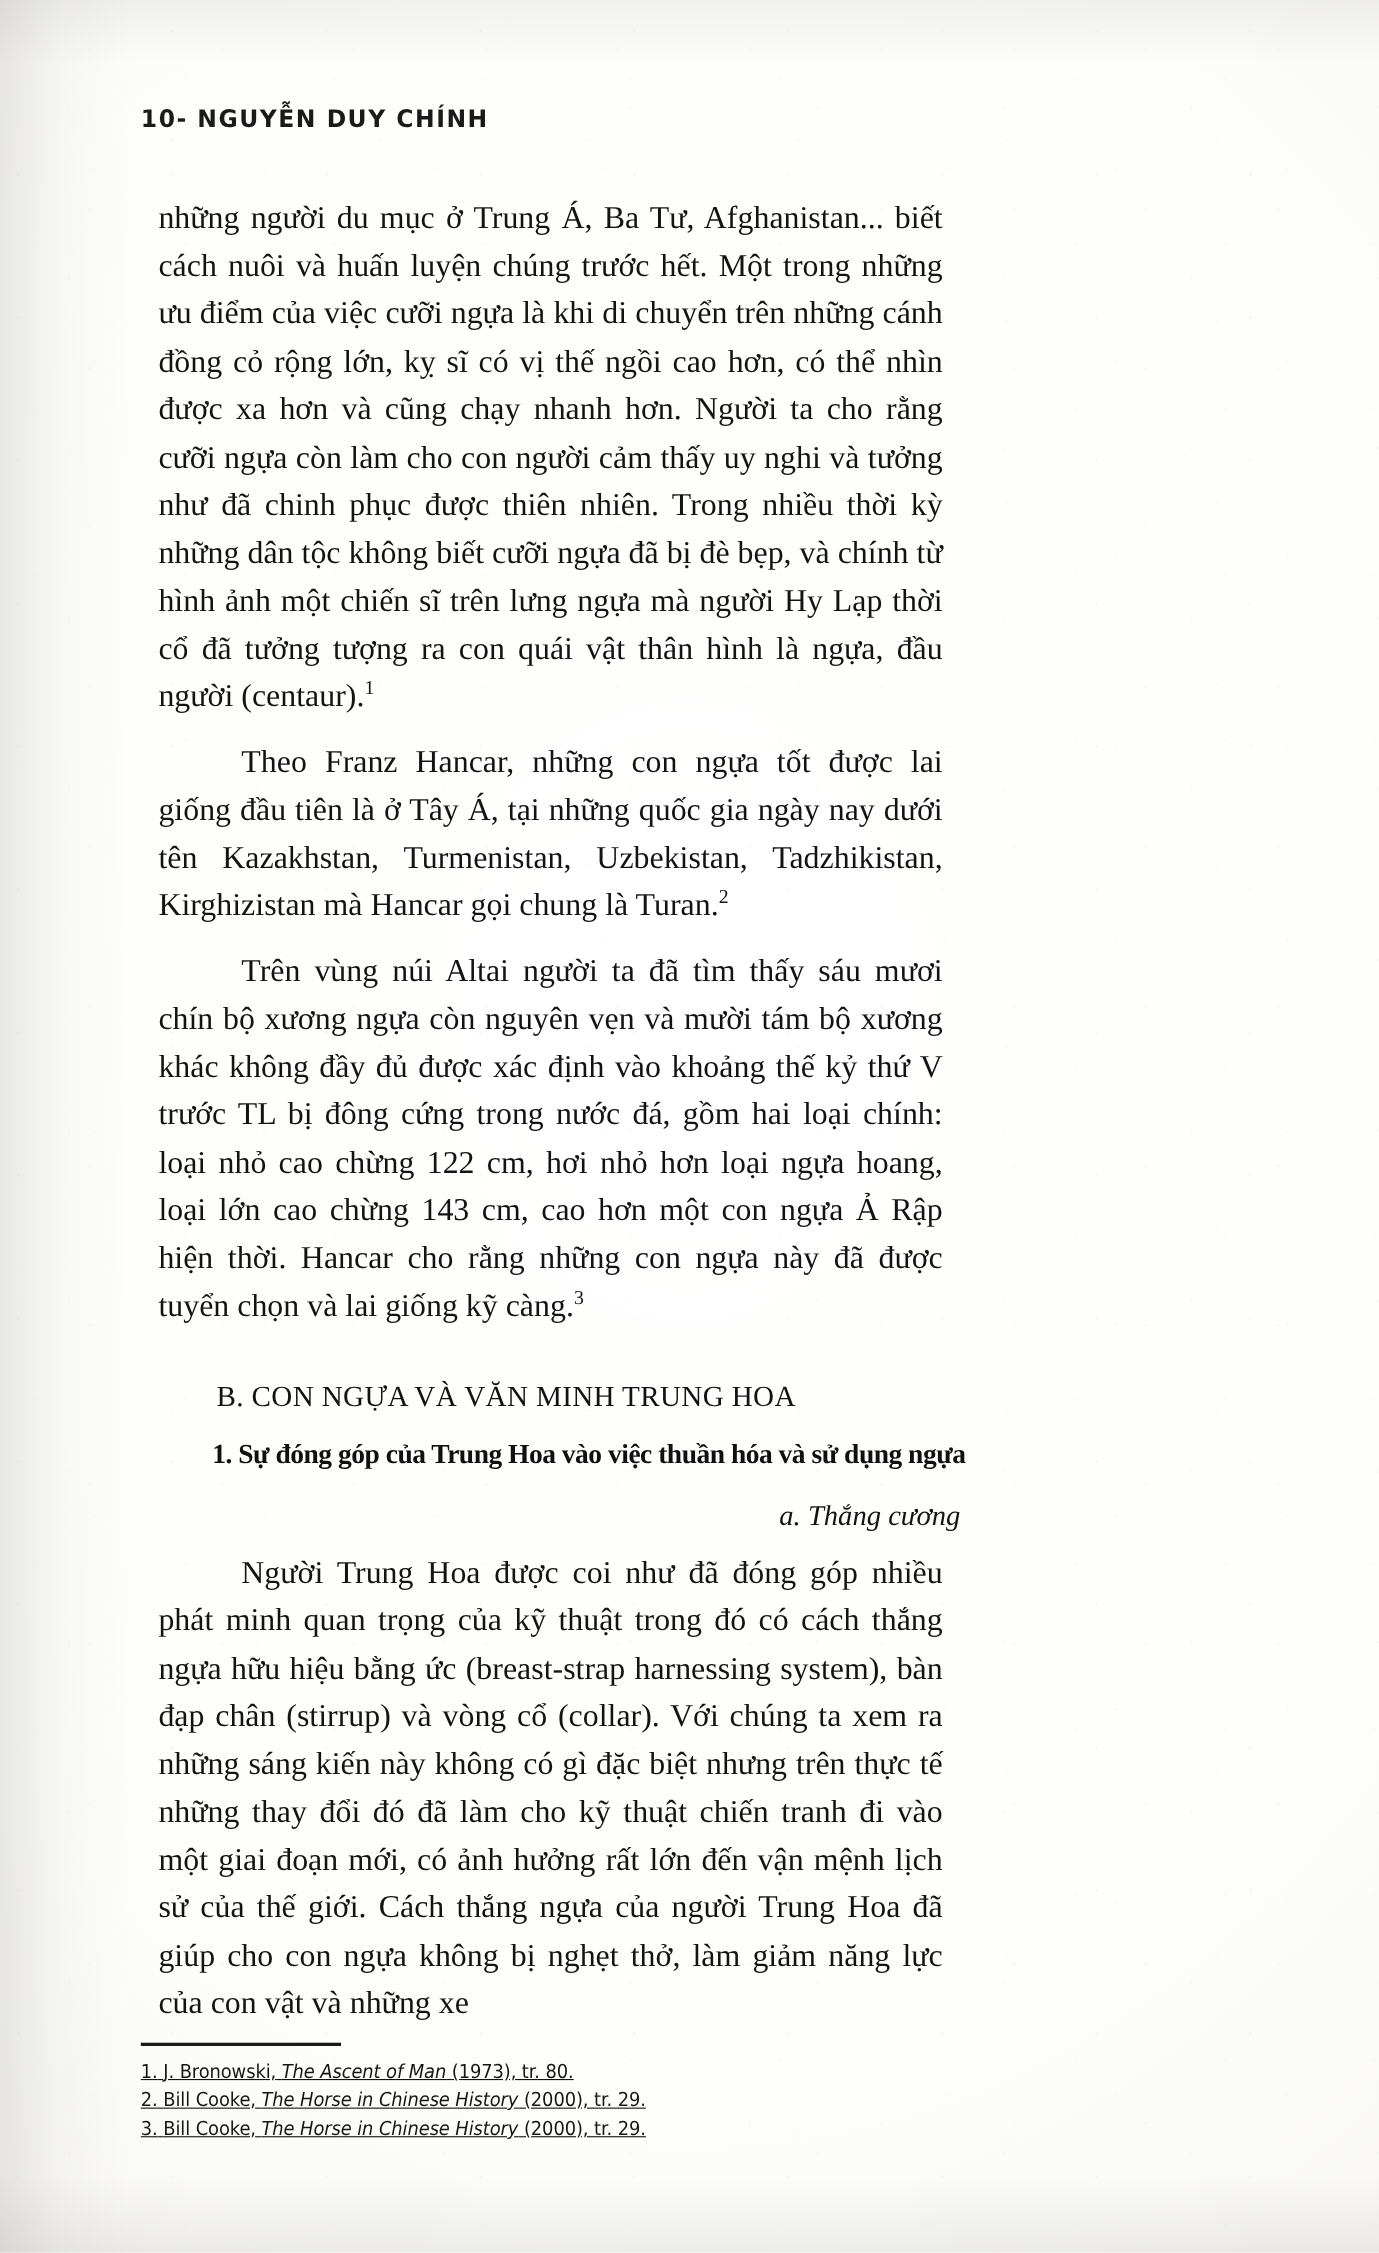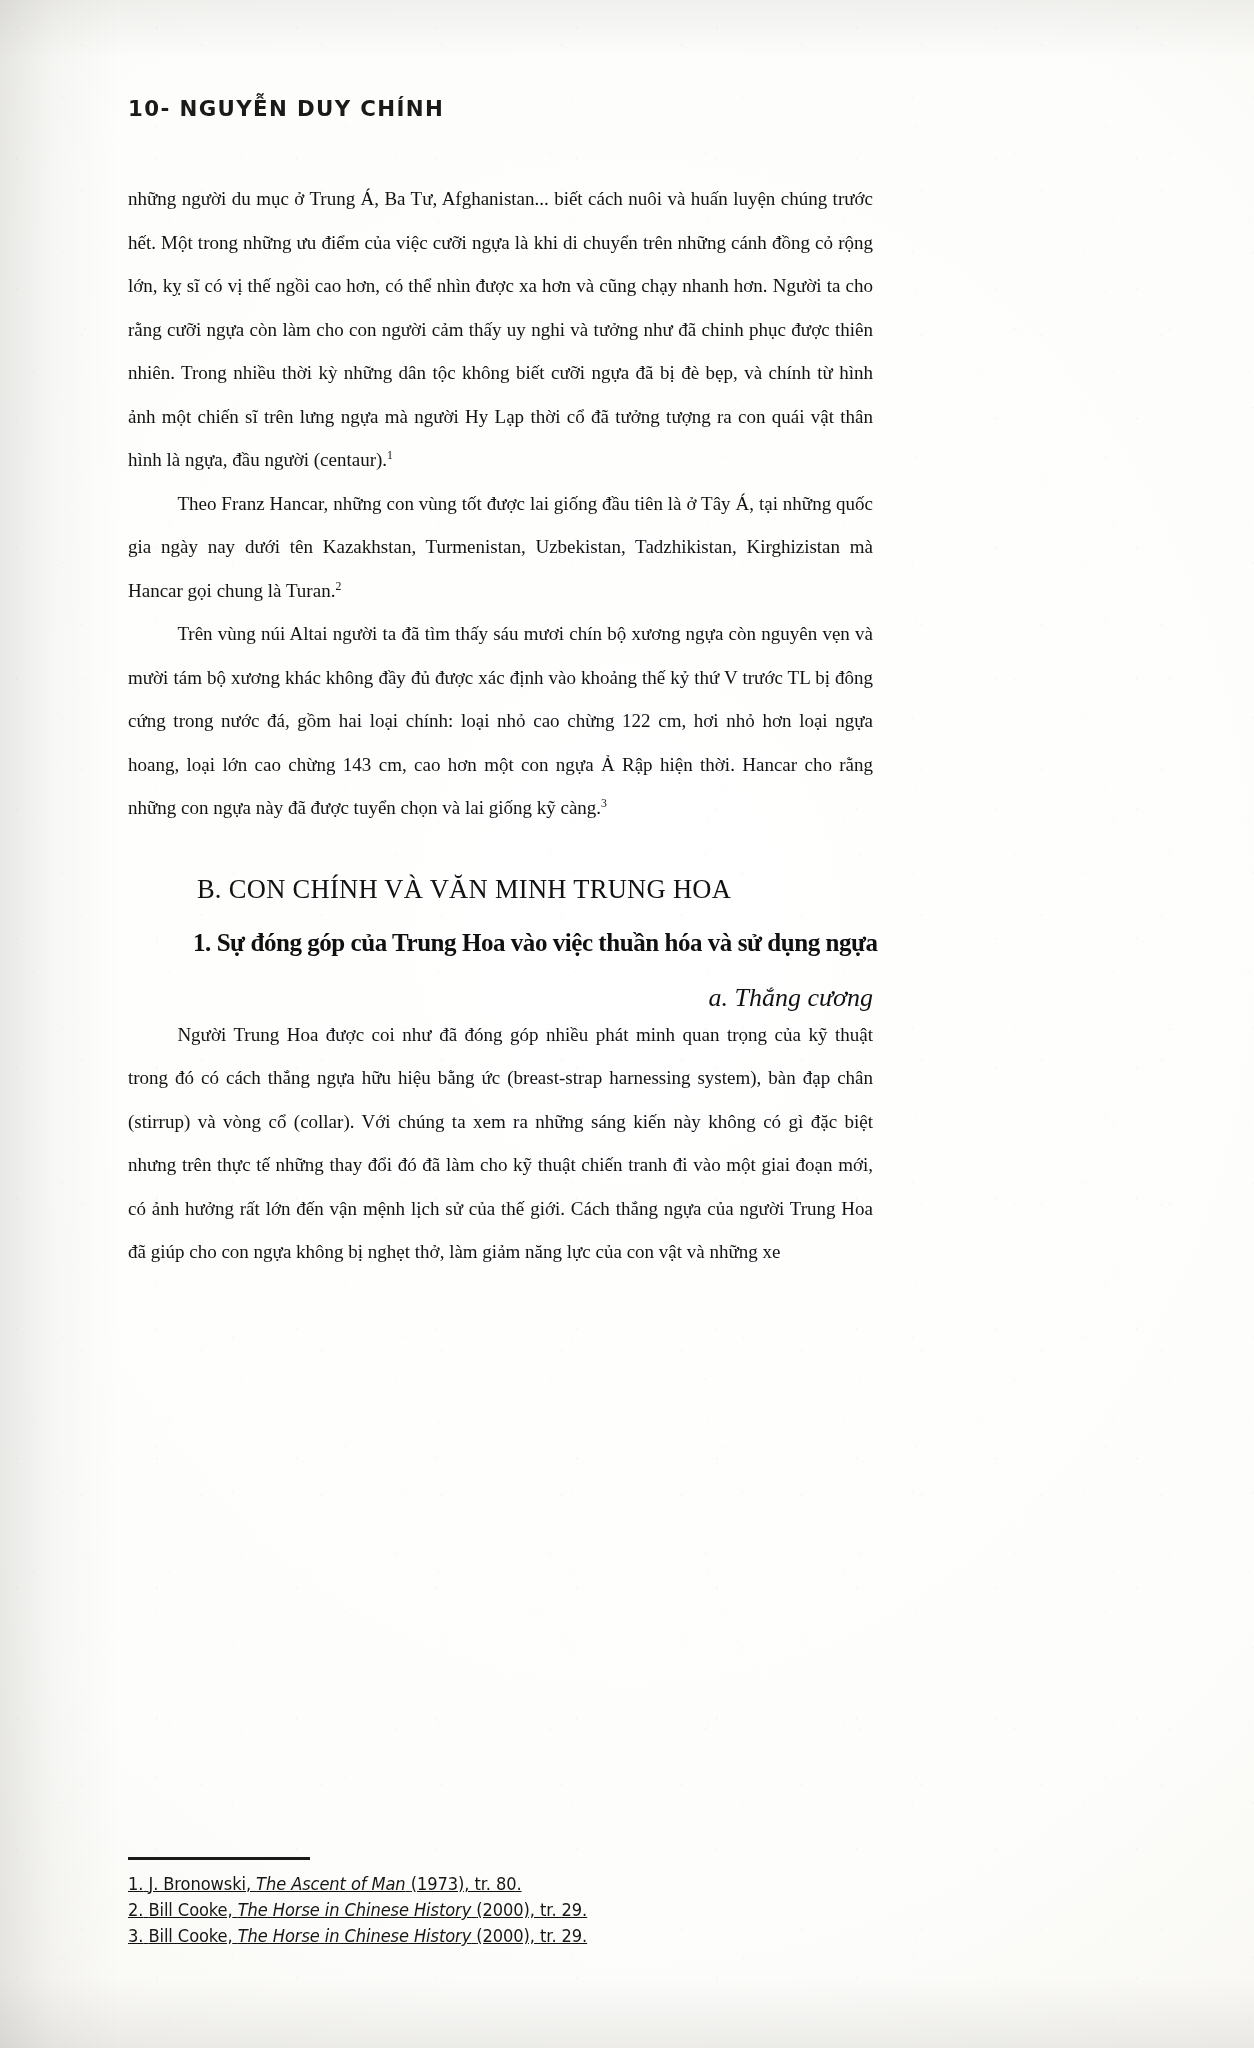--- a/index.html
+++ b/index.html
@@ -76,22 +76,22 @@
     white-space: nowrap;
     transform: scaleX(0.97);
     transform-origin: left center;
   }
 
   .body-block {
     margin-top: 56px;
   }
 
   p.para {
-    margin: 0;
-    font-size: 19px;
+    margin: 16px;
+    font-size: 29px;
     line-height: 43.5px;
     text-align: justify;
     text-justify: inter-word;
     color: #131313;
     hyphens: none;
   }
   p.para + p.para { margin-top: 0px; }
   p.indent { text-indent: 2.6em; }
 
   sup.fnref {
@@ -168,25 +168,25 @@
   <div id="edge-bottom"></div>
 
   <div id="content">
 
     <div class="running-head">10- NGUYỄN DUY CHÍNH</div>
 
     <div class="body-block">
 
       <p class="para"><span>những người du mục ở Trung Á, Ba Tư, Afghanistan... biết cách nuôi và huấn luyện chúng trước hết. Một trong những ưu điểm của việc cưỡi ngựa là khi di chuyển trên những cánh đồng cỏ rộng lớn, kỵ sĩ có vị thế ngồi cao hơn, có thể nhìn được xa hơn và cũng chạy nhanh hơn. Người ta cho rằng cưỡi ngựa còn làm cho con người cảm thấy uy nghi và tưởng như đã chinh phục được thiên nhiên. Trong nhiều thời kỳ những dân tộc không biết cưỡi ngựa đã bị đè bẹp, và chính từ hình ảnh một chiến sĩ trên lưng ngựa mà người Hy Lạp thời cổ đã tưởng tượng ra con quái vật thân hình là ngựa, đầu người (centaur).</span><sup class="fnref">1</sup></p>
 
-      <p class="para indent"><span>Theo Franz Hancar, những con vùng tốt được lai giống đầu tiên là ở Tây Á, tại những quốc gia ngày nay dưới tên Kazakhstan, Turmenistan, Uzbekistan, Tadzhikistan, Kirghizistan mà Hancar gọi chung là Turan.</span><sup class="fnref">2</sup></p>
+      <p class="para indent"><span>Theo Franz Hancar, những con ngựa tốt được lai giống đầu tiên là ở Tây Á, tại những quốc gia ngày nay dưới tên Kazakhstan, Turmenistan, Uzbekistan, Tadzhikistan, Kirghizistan mà Hancar gọi chung là Turan.</span><sup class="fnref">2</sup></p>
 
       <p class="para indent"><span>Trên vùng núi Altai người ta đã tìm thấy sáu mươi chín bộ xương ngựa còn nguyên vẹn và mười tám bộ xương khác không đầy đủ được xác định vào khoảng thế kỷ thứ V trước TL bị đông cứng trong nước đá, gồm hai loại chính: loại nhỏ cao chừng 122 cm, hơi nhỏ hơn loại ngựa hoang, loại lớn cao chừng 143 cm, cao hơn một con ngựa Ả Rập hiện thời. Hancar cho rằng những con ngựa này đã được tuyển chọn và lai giống kỹ càng.</span><sup class="fnref">3</sup></p>
 
-      <h2 class="sec-heading">B. CON CHÍNH VÀ VĂN MINH TRUNG HOA</h2>
+      <h2 class="sec-heading">B. CON NGỰA VÀ VĂN MINH TRUNG HOA</h2>
 
       <h3 class="sub-heading">1. Sự đóng góp của Trung Hoa vào việc thuần hóa và sử dụng ngựa</h3>
 
       <h4 class="sub-sub-heading">a. Thắng cương</h4>
 
       <p class="para indent after-heading">Người Trung Hoa được coi như đã đóng góp nhiều phát minh quan trọng của kỹ thuật trong đó có cách thắng ngựa hữu hiệu bằng ức (breast-strap harnessing system), bàn đạp chân (stirrup) và vòng cổ (collar). Với chúng ta xem ra những sáng kiến này không có gì đặc biệt nhưng trên thực tế những thay đổi đó đã làm cho kỹ thuật chiến tranh đi vào một giai đoạn mới, có ảnh hưởng rất lớn đến vận mệnh lịch sử của thế giới. Cách thắng ngựa của người Trung Hoa đã giúp cho con ngựa không bị nghẹt thở, làm giảm năng lực của con vật và những xe</p>
 
     </div>
   </div>
 

